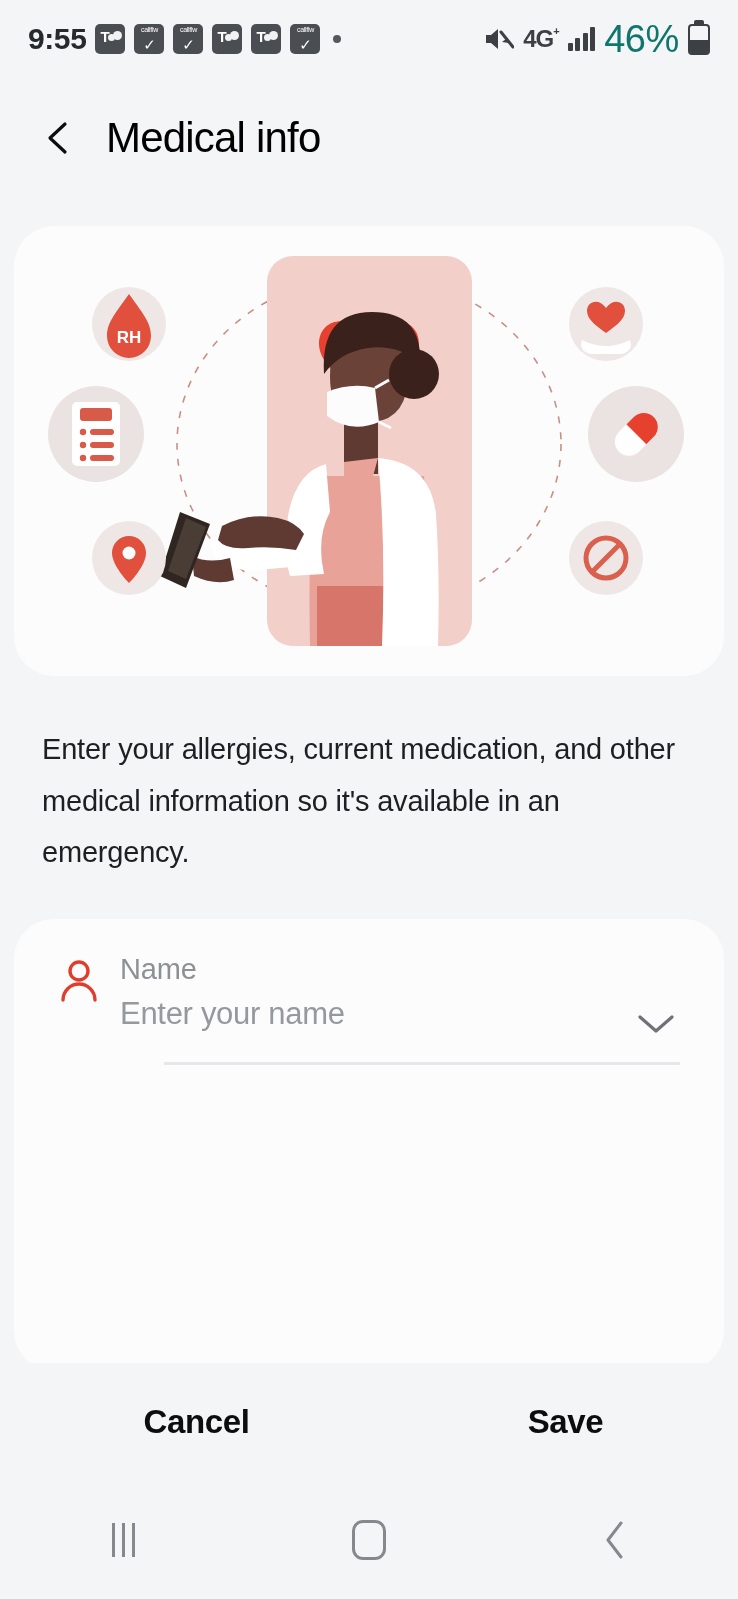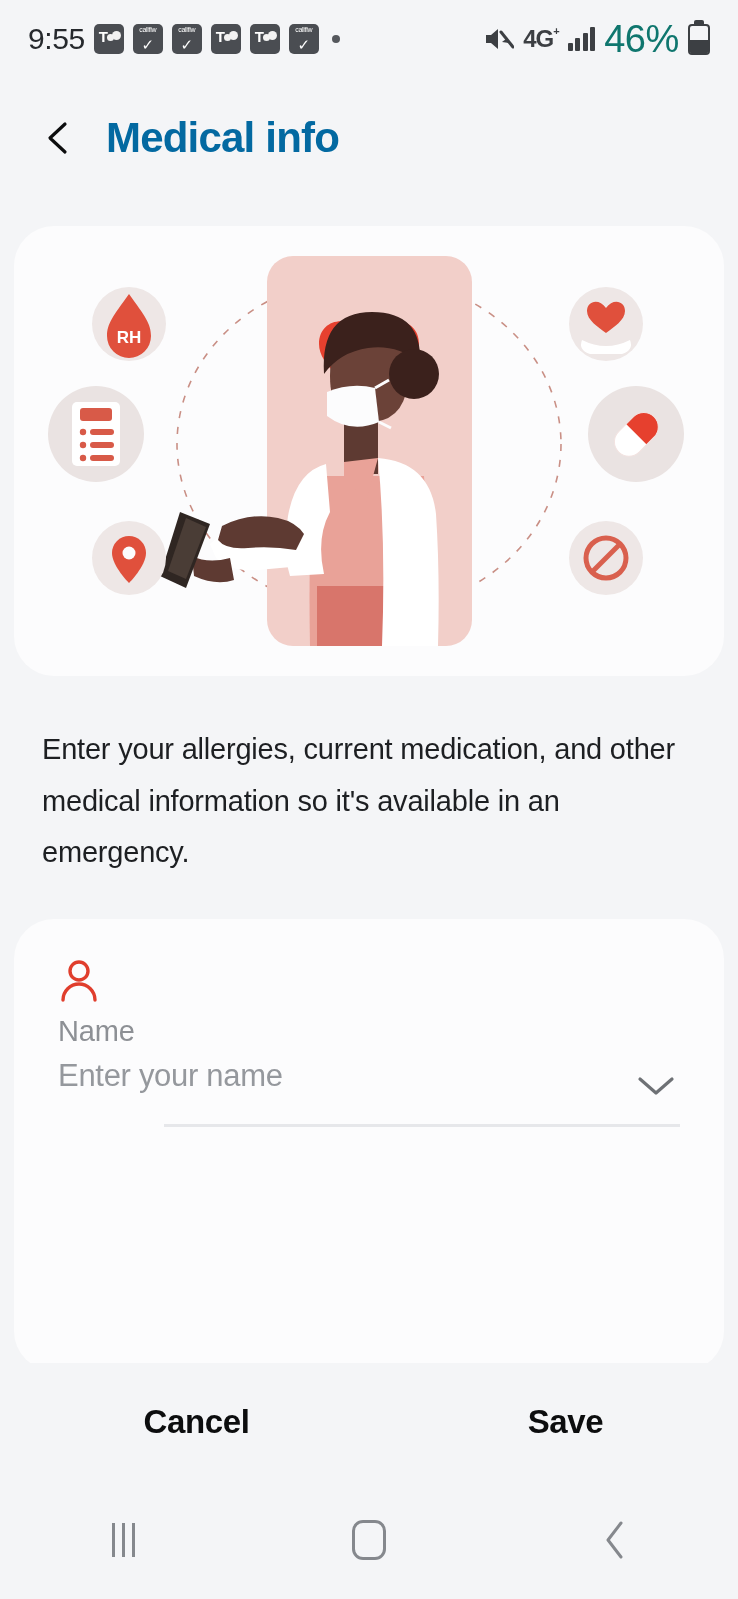--- a/index.html
+++ b/index.html
@@ -9,21 +9,21 @@
     font-family:"Liberation Sans", sans-serif;
     overflow:hidden;
   }
 
   
   .statusbar {
     height:78px; display:flex; align-items:center;
     padding:0 28px; color:#3c3f43;
   }
   .sb-left { display:flex; align-items:center; gap:9px; }
-  .sb-time { font-size:30px; font-weight:400; letter-spacing:-.4px; color:#26292d; }
+  .sb-time { font-size:30px; font-weight:700; letter-spacing:-.4px; color:#26292d; }
   .sb-right { margin-left:auto; display:flex; align-items:center; gap:9px; }
   .appicon { width:30px; height:30px; border-radius:5px; background:#4a4d52;
              position:relative; display:inline-block; flex:0 0 auto; }
   .appicon.teams::before {
     content:"T"; position:absolute; left:3px; top:4px;
     font-size:15px; font-weight:700; color:#fff; line-height:1;
     background:#4a4d52; padding:1px 2px; border-radius:2px;
   }
   .appicon.teams::after {
     content:""; position:absolute; right:3px; top:7px;
@@ -52,41 +52,41 @@
              position:relative; }
   .battery::before { content:""; position:absolute; top:-6px; left:50%;
              transform:translateX(-50%); width:10px; height:4px;
              background:#3c3f43; border-radius:2px 2px 0 0; }
   .battery .fill { position:absolute; left:0; right:0; bottom:0; height:46%;
              background:#3c3f43; border-radius:0 0 1px 1px; }
 
   
   .header { height:120px; display:flex; align-items:center; padding:0 42px; gap:30px; }
   .back-chevron { width:34px; height:34px; flex:0 0 auto; cursor:pointer; }
-  .page-title { font-size:42px; font-weight:700; color:#0369a1; letter-spacing:-.8px; }
+  .page-title { font-size:42px; font-weight:400; color:#000000; letter-spacing:-.8px; }
 
   
   .illus-card {
     margin:28px 14px 0; height:450px; background:#fcfcfd;
     border-radius:40px; position:relative; overflow:hidden;
   }
   .illus-svg { position:absolute; inset:0; width:100%; height:100%; }
 
   
   .desc {
     padding:48px 42px 40px; font-size:29px; line-height:1.78;
     color:#1d1f22; letter-spacing:-.2px;
   }
 
   
   .form-card {
     margin:0 14px; background:#fcfcfd; border-radius:40px 40px 40px 40px;
     padding:0 0 0 0; height:452px; overflow:hidden; position:relative;
   }
-  .field { display:flex; padding:34px 44px 0 44px; position:relative;flex-direction:column; }
+  .field { display:flex; padding:34px 44px 0 44px; position:relative; }
   .field-icon { width:62px; flex:0 0 62px; padding-top:6px; }
   .field-body { flex:1; padding-bottom:30px; position:relative; }
   .field-label { font-size:29px; color:#8d9095; letter-spacing:-.2px; font-weight:400; }
   .field-value { font-size:31px; color:#95989d; letter-spacing:-.3px; margin-top:10px;
                  font-weight:400; }
   .field-divider { height:1.5px; background:#e6e7ea; margin:0 44px 0 150px; }
   .chevron-down { position:absolute; right:0; top:58px; width:48px; height:26px; }
 
   
   .actions {

